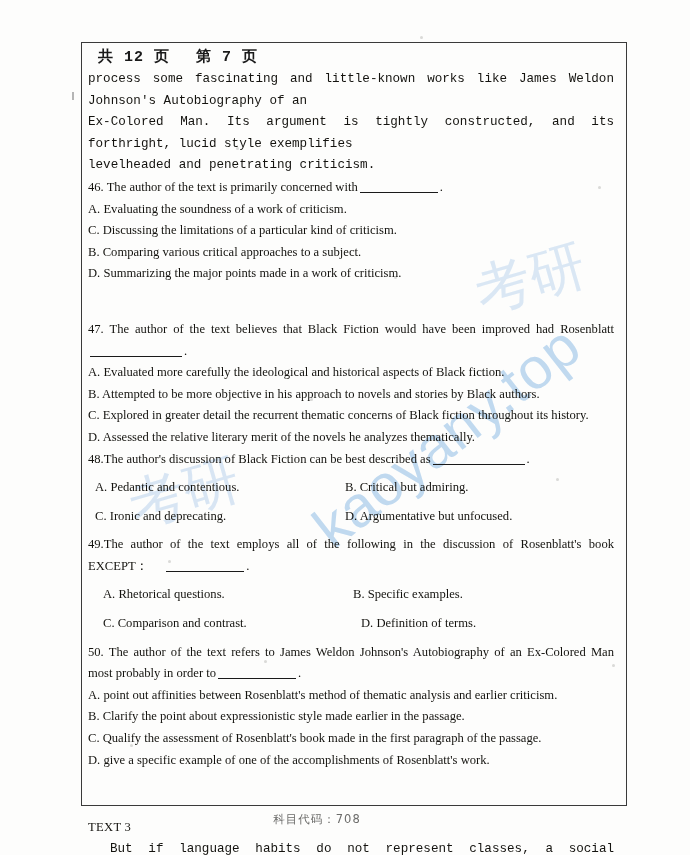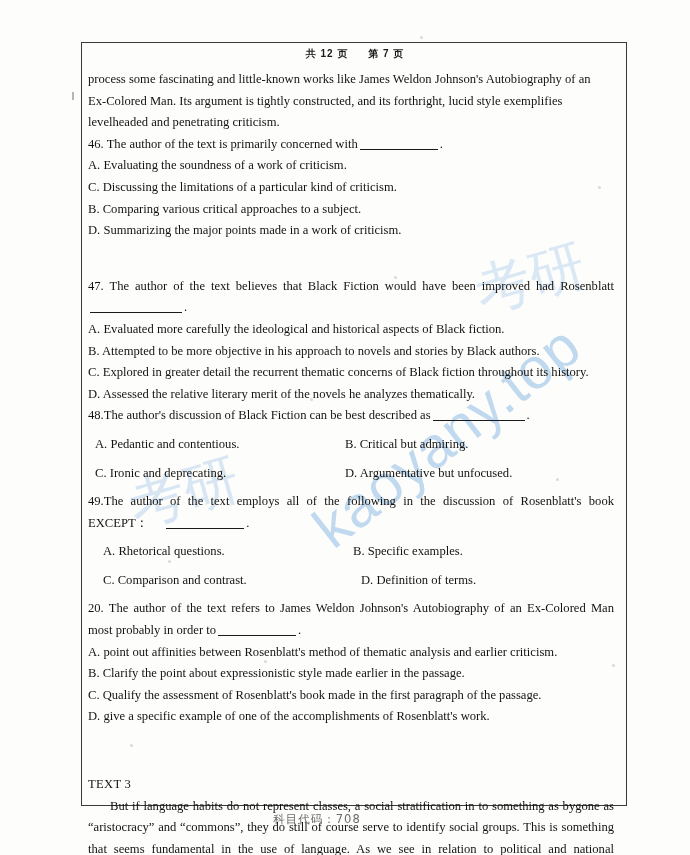--- a/index.html
+++ b/index.html
@@ -89,25 +89,25 @@
     transform-origin: left top;
     font-family: "DejaVu Sans", sans-serif;
   }
 
   
   #page-header {
     position: absolute;
     left: 0;
     top: 4px;
     width: 100%;
-    text-align: center;
+    text-align: left;
     padding-right: 14px;
     box-sizing: border-box;
-    font-family: Liberation Sans, sans-serif;
-    font-size: 10px;
+    font-family: Liberation Mono, monospace;
+    font-size: 15px;
     color: #1a1a1a;
     letter-spacing: 1px;
     font-weight: 600;
   }
   #page-header .hdr-seg { margin-left: 16px; }
 
   
   #doc-body {
     position: absolute;
     left: 6px;
@@ -116,20 +116,21 @@
     color: #14130f;
     font-size: 12.6px;
     line-height: 21.6px;
   }
 
   .para {
     margin: 0;
     text-align: justify;
     text-align-last: left;
     text-justify: inter-word;
+    font-family: Liberation Mono, monospace;
   }
   .para.indent { text-indent: 22px; }
   .qline {
     margin: 0;
     text-align: justify;
     text-align-last: left;
   }
   .opt {
     margin: 0;
     text-align: justify;
@@ -247,21 +248,21 @@
       <p class="qline"><span>EXCEPT：</span><span style="display:inline-block;width:16px;"></span><span class="blank"></span><span>.</span></p>
       <div class="opt-row" style="padding-left:8px;align-items:center;">
         <span class="optA">A. Rhetorical questions.</span>
         <span class="optB">B. Specific examples.</span>
       </div>
       <div class="opt-row" style="padding-left:8px;">
         <span class="optA">C. Comparison and contrast.</span>
         <span class="optB" style="padding-left:8px;">D. Definition of terms.</span>
       </div>
 
-      <p class="qline" style="text-align-last:justify;">20. The author of the text refers to James Weldon Johnson's Autobiography of an Ex-Colored Man</p>
+      <p class="qline" style="text-align-last:justify;">50. The author of the text refers to James Weldon Johnson's Autobiography of an Ex-Colored Man</p>
       <p class="qline"><span>most probably in order to</span><span class="blank"></span><span>.</span></p>
       <p class="opt">A. point out affinities between Rosenblatt's method of thematic analysis and earlier criticism.</p>
       <p class="opt">B. Clarify the point about expressionistic style made earlier in the passage.</p>
       <p class="opt">C. Qualify the assessment of Rosenblatt's book made in the first paragraph of the passage.</p>
       <p class="opt">D. give a specific example of one of the accomplishments of Rosenblatt's work.</p>
 
       <div class="spacer-lg"></div>
       <div class="spacer-sm"></div>
 
       <p id="text3-label">TEXT 3</p>

